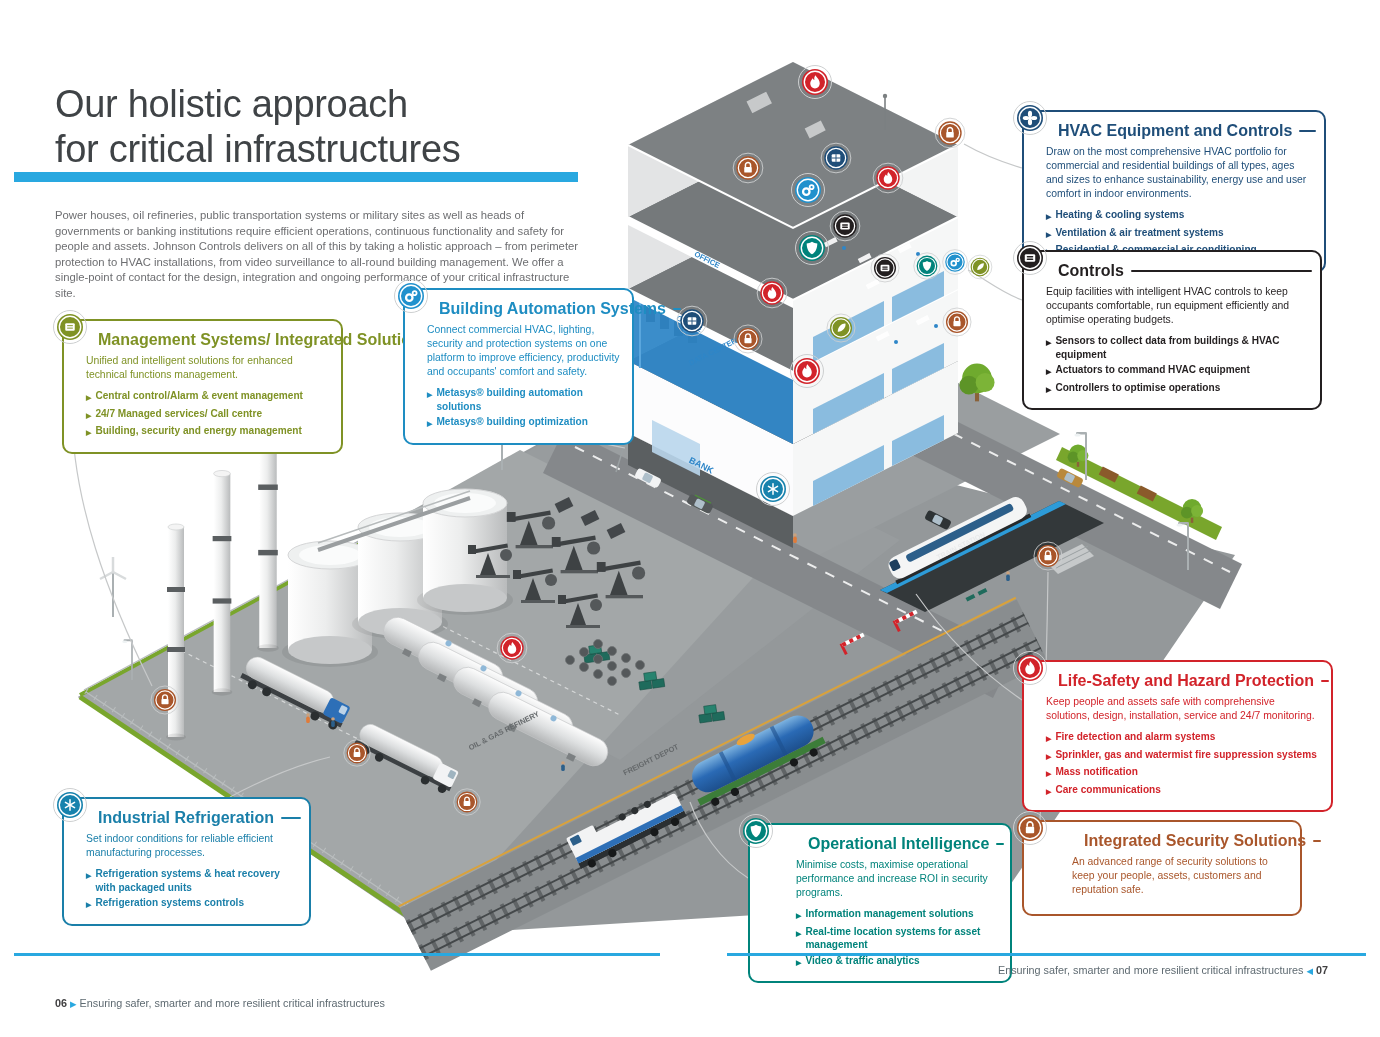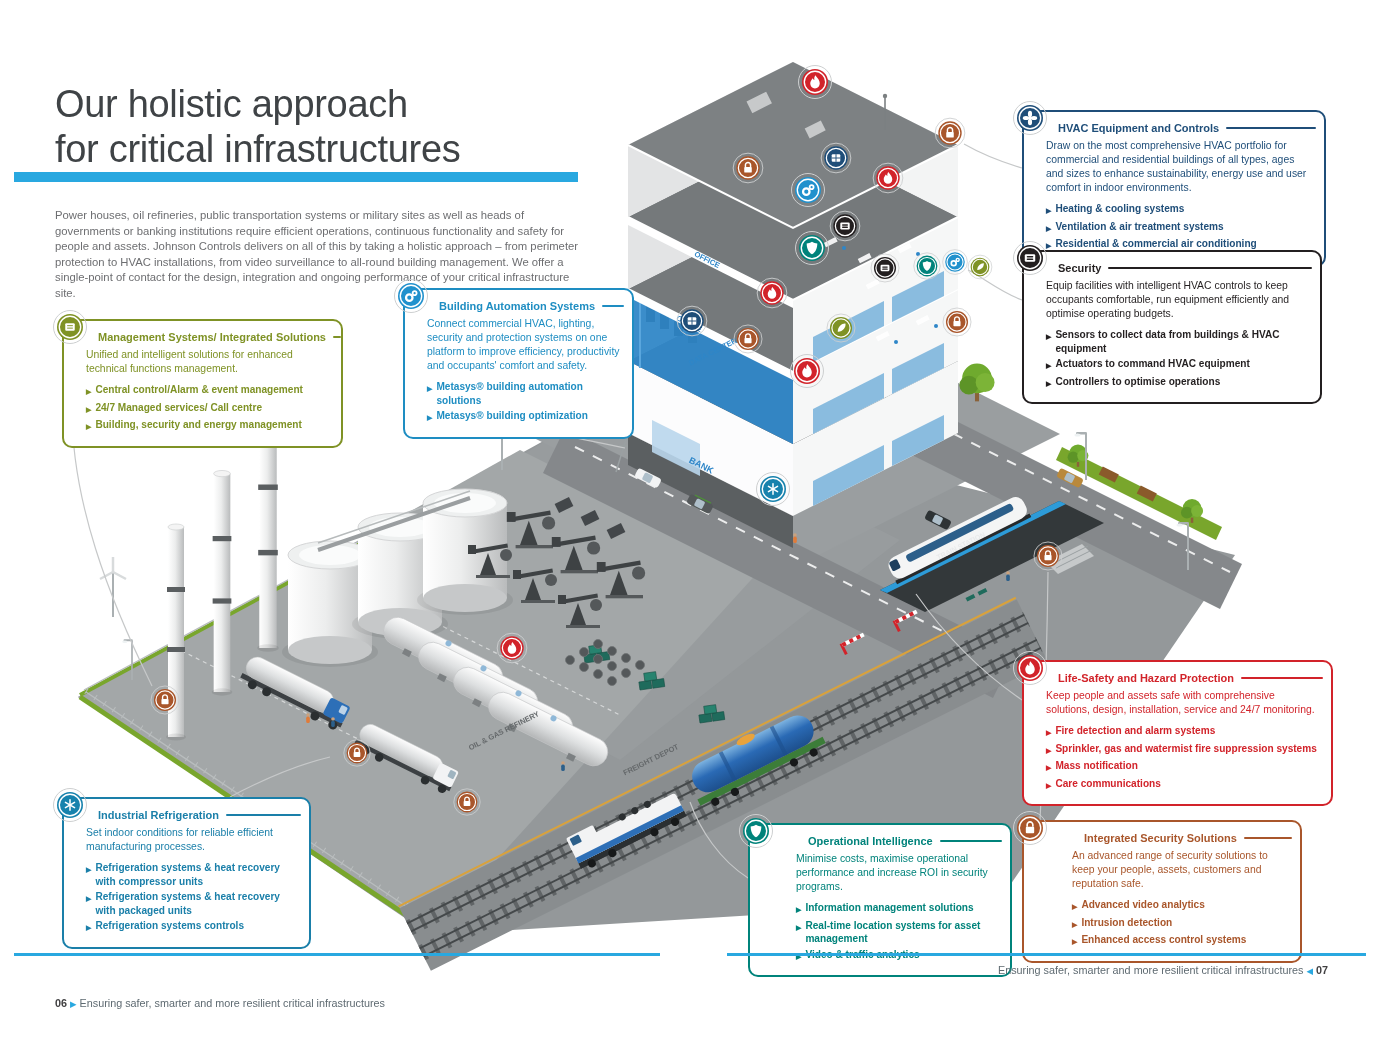--- a/index.html
+++ b/index.html
@@ -9,21 +9,21 @@
   
   .title{left:55px;top:72px;font-size:38px;line-height:45px;font-weight:300;
          color:#3f4346;letter-spacing:-.3px;margin-top:10px;}
   .blue-bar{left:14px;top:172px;width:564px;height:10px;background:#29a8e0;}
   .intro{left:55px;top:197px;width:524px;font-size:11.3px;line-height:15.5px;color:#6d6e71;}
   
   .callout{position:absolute;background:#fff;border:2px solid var(--c);border-radius:10px;
            padding:10px 12px 10px 16px;box-sizing:border-box;color:var(--c);}
   .c-icon{position:absolute;left:-11px;top:-11px;width:34px;height:34px;}
   .c-head{display:flex;align-items:center;margin:0 -4px 5px 18px;}
-  .c-title{font-size:11px;font-weight:bold;white-space:nowrap;}
+  .c-title{font-size:16px;font-weight:bold;white-space:nowrap;}
   .c-rule{flex:1;height:2px;background:var(--c);margin-left:7px;min-width:8px;border-radius:1px;}
   .c-desc{margin:0 0 7px 6px;font-size:10.4px;line-height:14px;}
   .c-items{list-style:none;margin:0 0 0 6px;padding:0;font-size:10.1px;line-height:13.5px;font-weight:bold;}
   .c-items li{display:flex;margin-bottom:2px;}
   .b-arrow{font-size:7px;margin:2px 4px 0 0;flex:0 0 auto;}
   
   .f-line{height:3px;background:#29a8e0;top:953px;}
   .f-text{top:964px;font-size:10.8px;color:#5e6a71;}
   .f-num{font-weight:bold;color:#414042;}
   .f-arrow{color:#29a8e0;font-size:8.5px;}
@@ -603,21 +603,21 @@
         <span>Residential &amp; commercial air conditioning</span>
       </li>
   </ul>
 </div>
 
 <div class="callout" style="left: 1022px; top: 250px; width: 300px; --c: #231f20;">
   <svg class="c-icon" viewBox="-17 -17 34 34">
       <use href="#icn-panel"></use>
     </svg>
   <div class="c-head">
-      <span class="c-title">Security</span>
+      <span class="c-title">Controls</span>
       <span class="c-rule"></span>
     </div>
   <p class="c-desc">Equip facilities with intelligent HVAC controls to keep occupants comfortable, run equipment efficiently and optimise operating budgets.</p>
   <ul class="c-items">
     <li>
         <span class="b-arrow">▶</span>
         <span>Sensors to collect data from buildings &amp; HVAC equipment</span>
       </li>
     <li>
         <span class="b-arrow">▶</span>
@@ -664,24 +664,20 @@
       <use href="#icn-snow"></use>
     </svg>
   <div class="c-head">
       <span class="c-title">Industrial Refrigeration</span>
       <span class="c-rule"></span>
     </div>
   <p class="c-desc">Set indoor conditions for reliable efficient manufacturing processes.</p>
   <ul class="c-items">
     <li>
         <span class="b-arrow">▶</span>
-        <span>Refrigeration systems &amp; heat recovery with compressor units</span>
-      </li>
-    <li>
-        <span class="b-arrow">▶</span>
         <span>Refrigeration systems &amp; heat recovery with packaged units</span>
       </li>
     <li>
         <span class="b-arrow">▶</span>
         <span>Refrigeration systems controls</span>
       </li>
   </ul>
 </div>
 
 <div class="callout" style="left: 748px; top: 823px; width: 264px; padding-left: 40px; --c: #00837b;">
@@ -711,34 +707,20 @@
 
 <div class="callout" style="left: 1022px; top: 820px; width: 280px; padding-left: 42px; --c: #a9562b;">
   <svg class="c-icon" viewBox="-17 -17 34 34">
       <use href="#icn-lock"></use>
     </svg>
   <div class="c-head">
       <span class="c-title">Integrated Security Solutions</span>
       <span class="c-rule"></span>
     </div>
   <p class="c-desc">An advanced range of security solutions to keep your people, assets, customers and reputation safe.</p>
-  <ul class="c-items">
-    <li>
-        <span class="b-arrow">▶</span>
-        <span>Advanced video analytics</span>
-      </li>
-    <li>
-        <span class="b-arrow">▶</span>
-        <span>Intrusion detection</span>
-      </li>
-    <li>
-        <span class="b-arrow">▶</span>
-        <span>Enhanced access control systems</span>
-      </li>
-  </ul>
 </div>
 
 <div class="abs f-line" style="left:14px;width:646px;"></div>
 <div class="abs f-line" style="left:727px;width:639px;"></div>
 <div class="abs f-text" style="left:55px;margin-top:33px;">
   <span class="f-num">06</span>
   <span class="f-arrow">▶</span>
   <span>Ensuring safer, smarter and more resilient critical infrastructures</span>
 </div>
 <div class="abs f-text" style="right:52px;">

